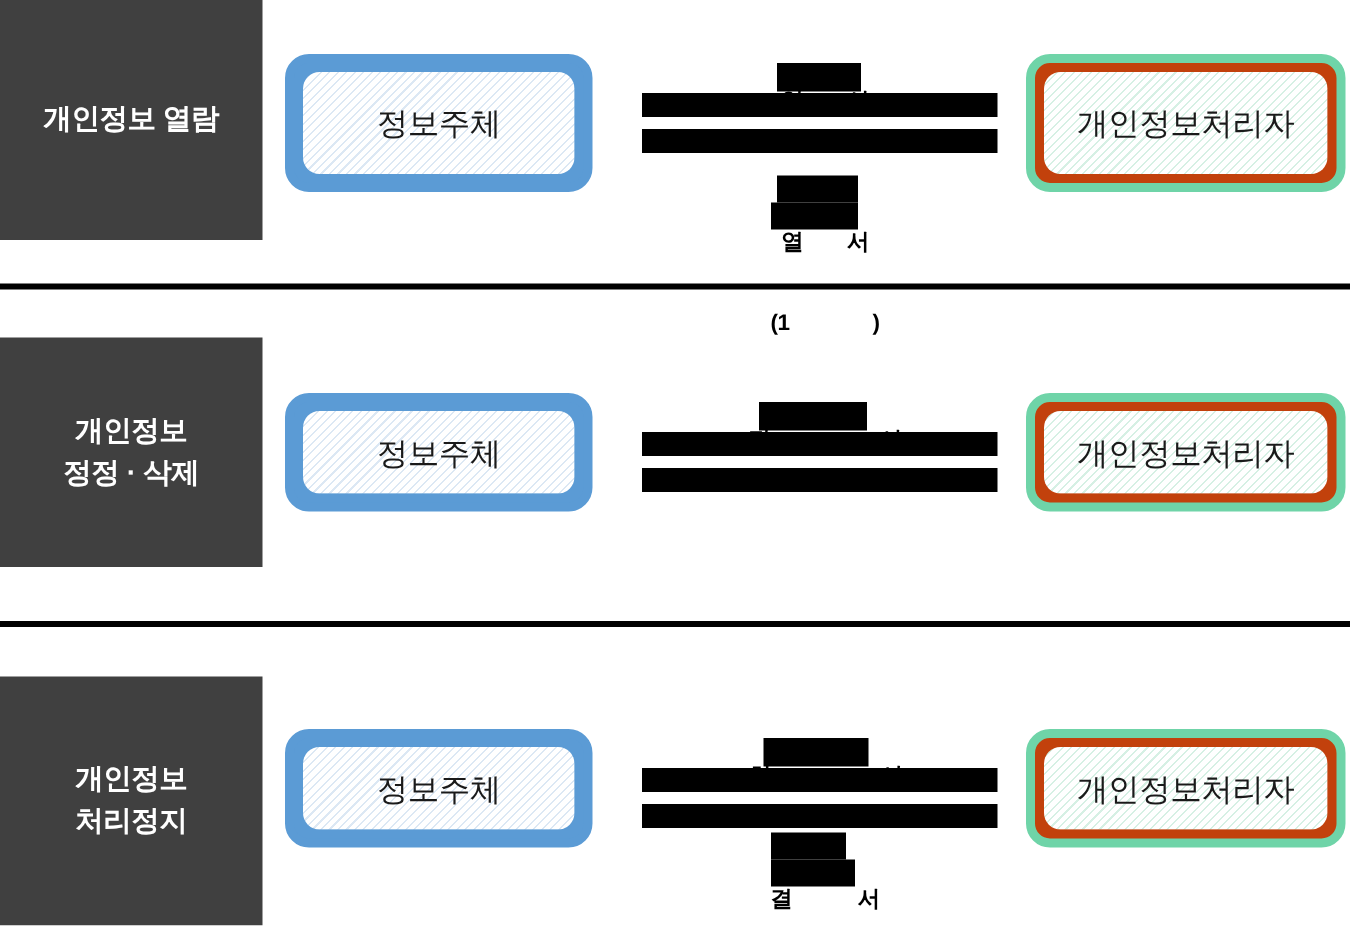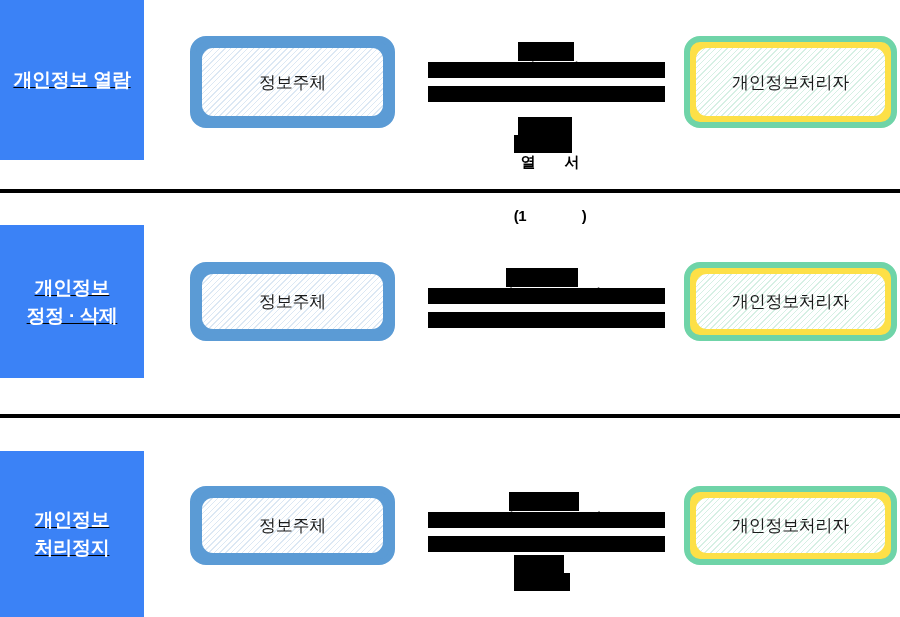--- a/index.html
+++ b/index.html
@@ -26,27 +26,26 @@
   .row {
     position: absolute;
     left: 0;
     width: 900px;
   }
 
   
   .cat-panel {
     position: absolute;
     left: 0;
-    width: 144px;
-    background: #3b82f6;
+    width: 175px;
+    background: #404040;
     display: flex;
     align-items: center;
     justify-content: center;
     box-sizing: border-box;
-    text-decoration: underline;
   }
   .cat-label {
     color: #ffffff;
     font-size: 19px;
     font-weight: bold;
     line-height: 1.45;
     text-align: center;
     letter-spacing: -0.3px;
     white-space: pre-line;
   }
@@ -64,42 +63,42 @@
     position: absolute;
     left: 6px; right: 6px; top: 6px; bottom: 6px;
     border-radius: 11px;
     display: flex;
     align-items: center;
     justify-content: center;
   }
   .actor .txt {
     position: relative;
     z-index: 2;
-    font-size: 17px;
+    font-size: 21px;
     color: #1a1a1a;
     letter-spacing: -0.3px;
   }
 
   .actor.subject {
     border: 6px solid #5B9BD5;
     background: #5B9BD5;
   }
   .actor.subject .inner {
     background:
       repeating-linear-gradient(
         -45deg,
         #ffffff 0px, #ffffff 3px,
         #dce8f4 3px, #dce8f4 4px
       ),
       #f4f8fc;
   }
 
   .actor.controller {
     border: 6px solid #6FD4A8;
-    background: #fde047;
+    background: #c2410c;
   }
   .actor.controller .inner {
     background:
       repeating-linear-gradient(
         -45deg,
         #ffffff 0px, #ffffff 3px,
         #d6f0e4 3px, #d6f0e4 4px
       ),
       #f1fbf7;
   }
@@ -221,20 +220,23 @@
 
     <div class="flow-label" style="left:468px;top:73px;width:165px;">
       <span>처</span><span style="visibility:hidden;">리정지요구</span><span>서</span>
       <span class="redact" style="left:41px;top:1px;width:70px;height:19px;"></span>
     </div>
 
     <div class="flow-bar" style="left:428px;top:94px;width:237px;height:16px;"></div>
     <div class="flow-bar" style="left:428px;top:118px;width:237px;height:16px;"></div>
 
     <div class="flow-label" style="left:470px;top:136px;width:160px;">
+      <div>
+        <span>결</span><span style="visibility:hidden;">과통지</span><span>서</span>
+      </div>
       
       <span class="redact" style="left:44px;top:1px;width:50px;height:18px;"></span>
       <span class="redact" style="left:44px;top:19px;width:56px;height:18px;"></span>
     </div>
 
     <div class="actor controller" style="left:684px;top:68px;width:213px;height:79px;">
       <div class="inner"></div>
       <span class="txt">개인정보처리자</span>
     </div>
   </div>

